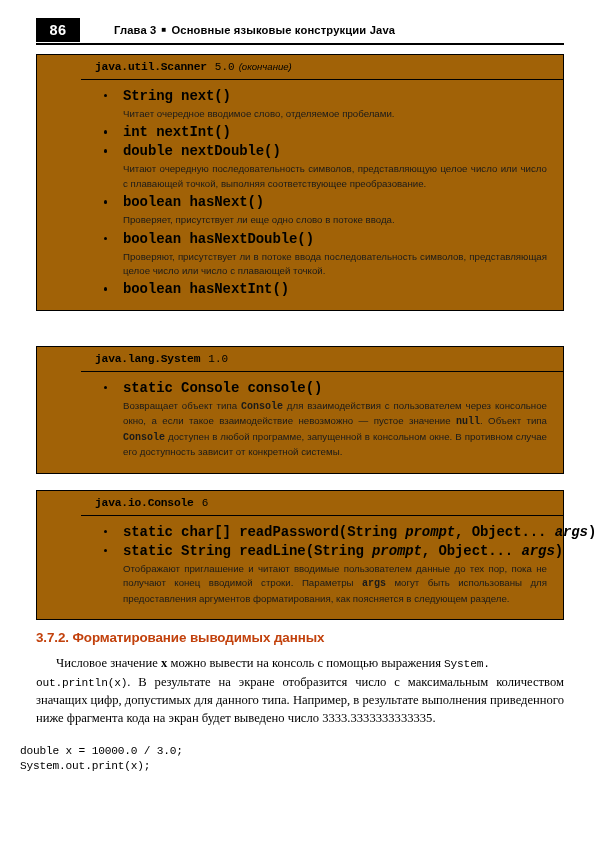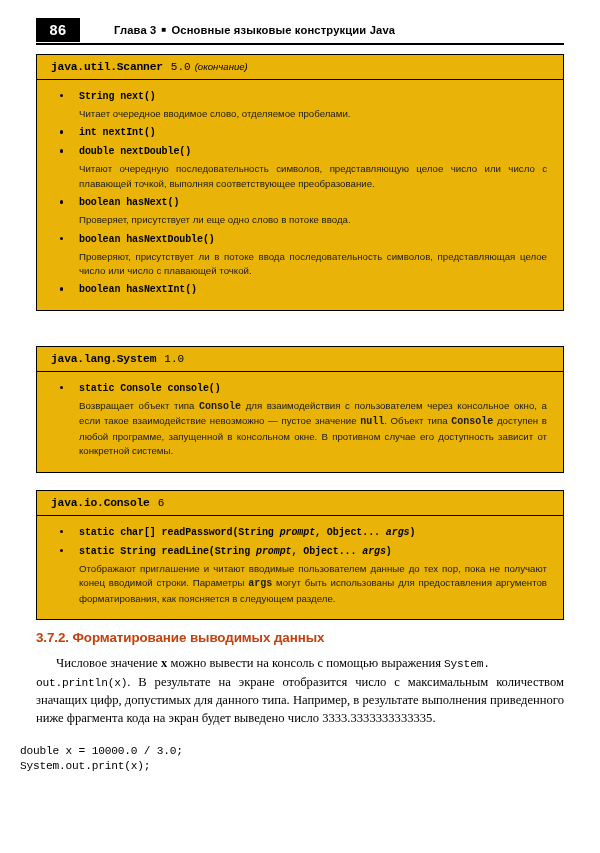--- a/index.html
+++ b/index.html
@@ -73,21 +73,22 @@
     padding: 0 5px;
   }
 
   
   .apibox {
     position: absolute;
     left: 36px;
     width: 528px;
     box-sizing: border-box;
     border: 1.6px solid #000000;
-    background: #eab308;
+    background: #a16207;
+    padding-left: 44px;
   }
   .apibox-head {
     border-bottom: 1.6px solid #000000;
     box-sizing: border-box;
     padding: 6px 0 6px 14px;
     font-family: "Liberation Mono", "DejaVu Sans Mono", monospace;
     font-weight: bold;
     font-size: 11.3px;
     letter-spacing: -0.2px;
     color: #000000;
@@ -121,21 +122,21 @@
     left: 9px;
     top: 5px;
     width: 3.4px;
     height: 3.4px;
     border-radius: 50%;
     background: #000000;
   }
   .api-sig {
     font-family: "Liberation Mono", "DejaVu Sans Mono", monospace;
     font-weight: bold;
-    font-size: 10px;
+    font-size: 14px;
     letter-spacing: -0.1px;
     line-height: 15px;
     color: #000000;
     white-space: nowrap;
   }
   .api-sig .it {
     font-style: italic;
   }
   .api-desc {
     font-family: "Liberation Sans", "DejaVu Sans", sans-serif;

